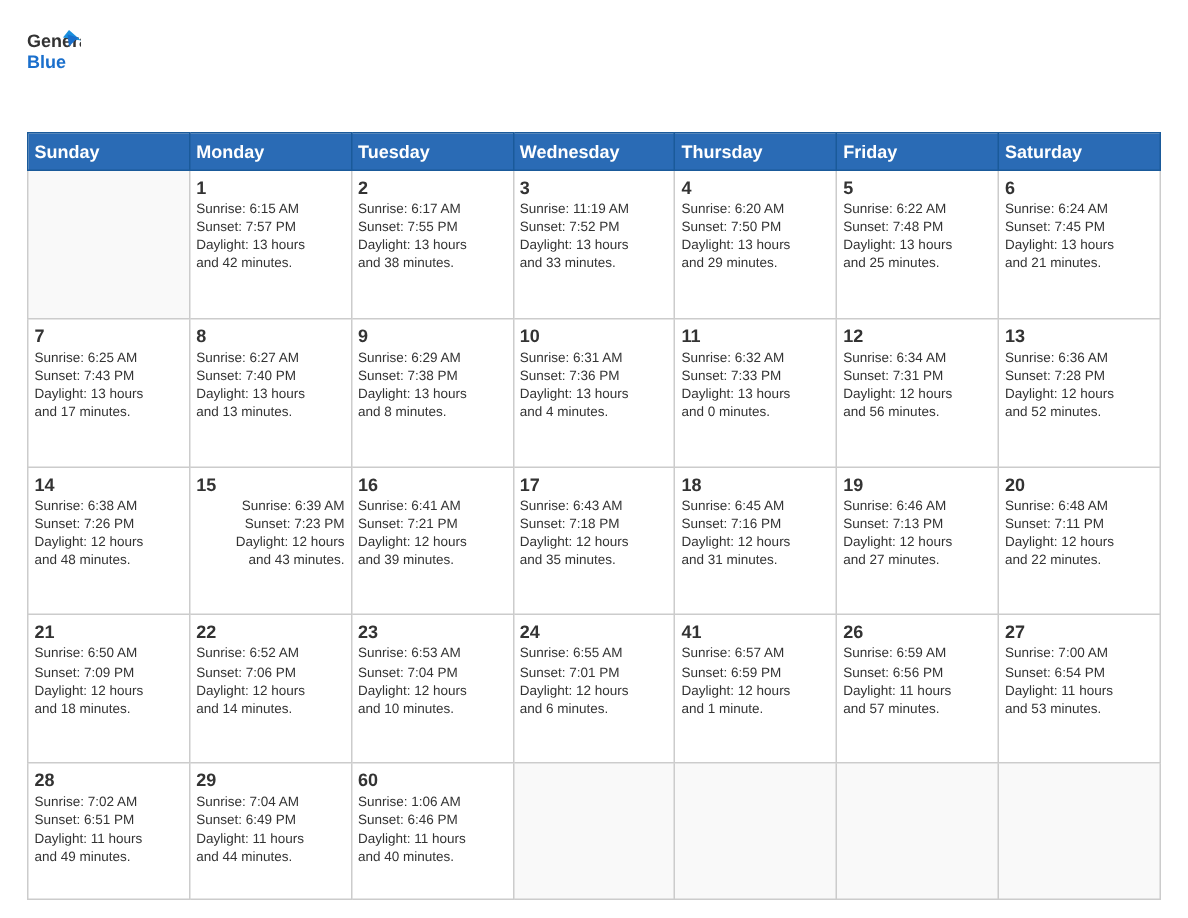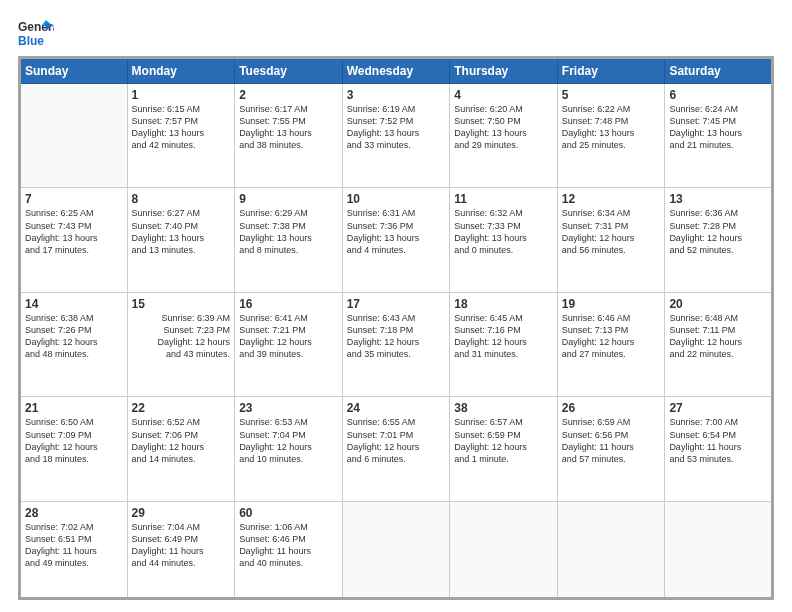--- a/index.html
+++ b/index.html
@@ -36,24 +36,25 @@
       font-weight: normal;
       color: #333;
       line-height: 1.1;
     }
     .subtitle {
       font-size: 14px;
       color: #555;
     }
     .calendar {
       flex: 1;
-      border: 3px solid #a3a3a3;
+      border: 1px solid #a3a3a3;
       border-collapse: collapse;
       width: 100%;
       table-layout: fixed;
+      margin-top: 32px;
     }
     .calendar th {
       background-color: #2a6bb5;
       color: #fff;
       font-size: 12px;
       font-weight: bold;
       padding: 5px 4px;
       text-align: left;
       border: 1px solid #1a5a9a;
     }
@@ -126,21 +127,21 @@
           </td>
           <td>
             <span class="day-number">2</span>
             <div class="cell-info" style="white-space: pre-line;">Sunrise: 6:17 AM
 Sunset: 7:55 PM
 Daylight: 13 hours
 and 38 minutes.</div>
           </td>
           <td>
             <span class="day-number">3</span>
-            <div class="cell-info" style="white-space: pre-line;">Sunrise: 6:19 AM
+            <div class="cell-info" style="white-space: pre-line;">Sunrise: 11:19 AM
 Sunset: 7:52 PM
 Daylight: 13 hours
 and 33 minutes.</div>
           </td>
           <td>
             <span class="day-number">4</span>
             <div class="cell-info" style="white-space: pre-line;">Sunrise: 6:20 AM
 Sunset: 7:50 PM
 Daylight: 13 hours
 and 29 minutes.</div>
@@ -285,21 +286,21 @@
 and 10 minutes.</div>
           </td>
           <td>
             <span class="day-number">24</span>
             <div class="cell-info" style="white-space: pre-line;">Sunrise: 6:55 AM
 Sunset: 7:01 PM
 Daylight: 12 hours
 and 6 minutes.</div>
           </td>
           <td>
-            <span class="day-number">38</span>
+            <span class="day-number">41</span>
             <div class="cell-info" style="white-space: pre-line;">Sunrise: 6:57 AM
 Sunset: 6:59 PM
 Daylight: 12 hours
 and 1 minute.</div>
           </td>
           <td>
             <span class="day-number">26</span>
             <div class="cell-info" style="white-space: pre-line;">Sunrise: 6:59 AM
 Sunset: 6:56 PM
 Daylight: 11 hours

